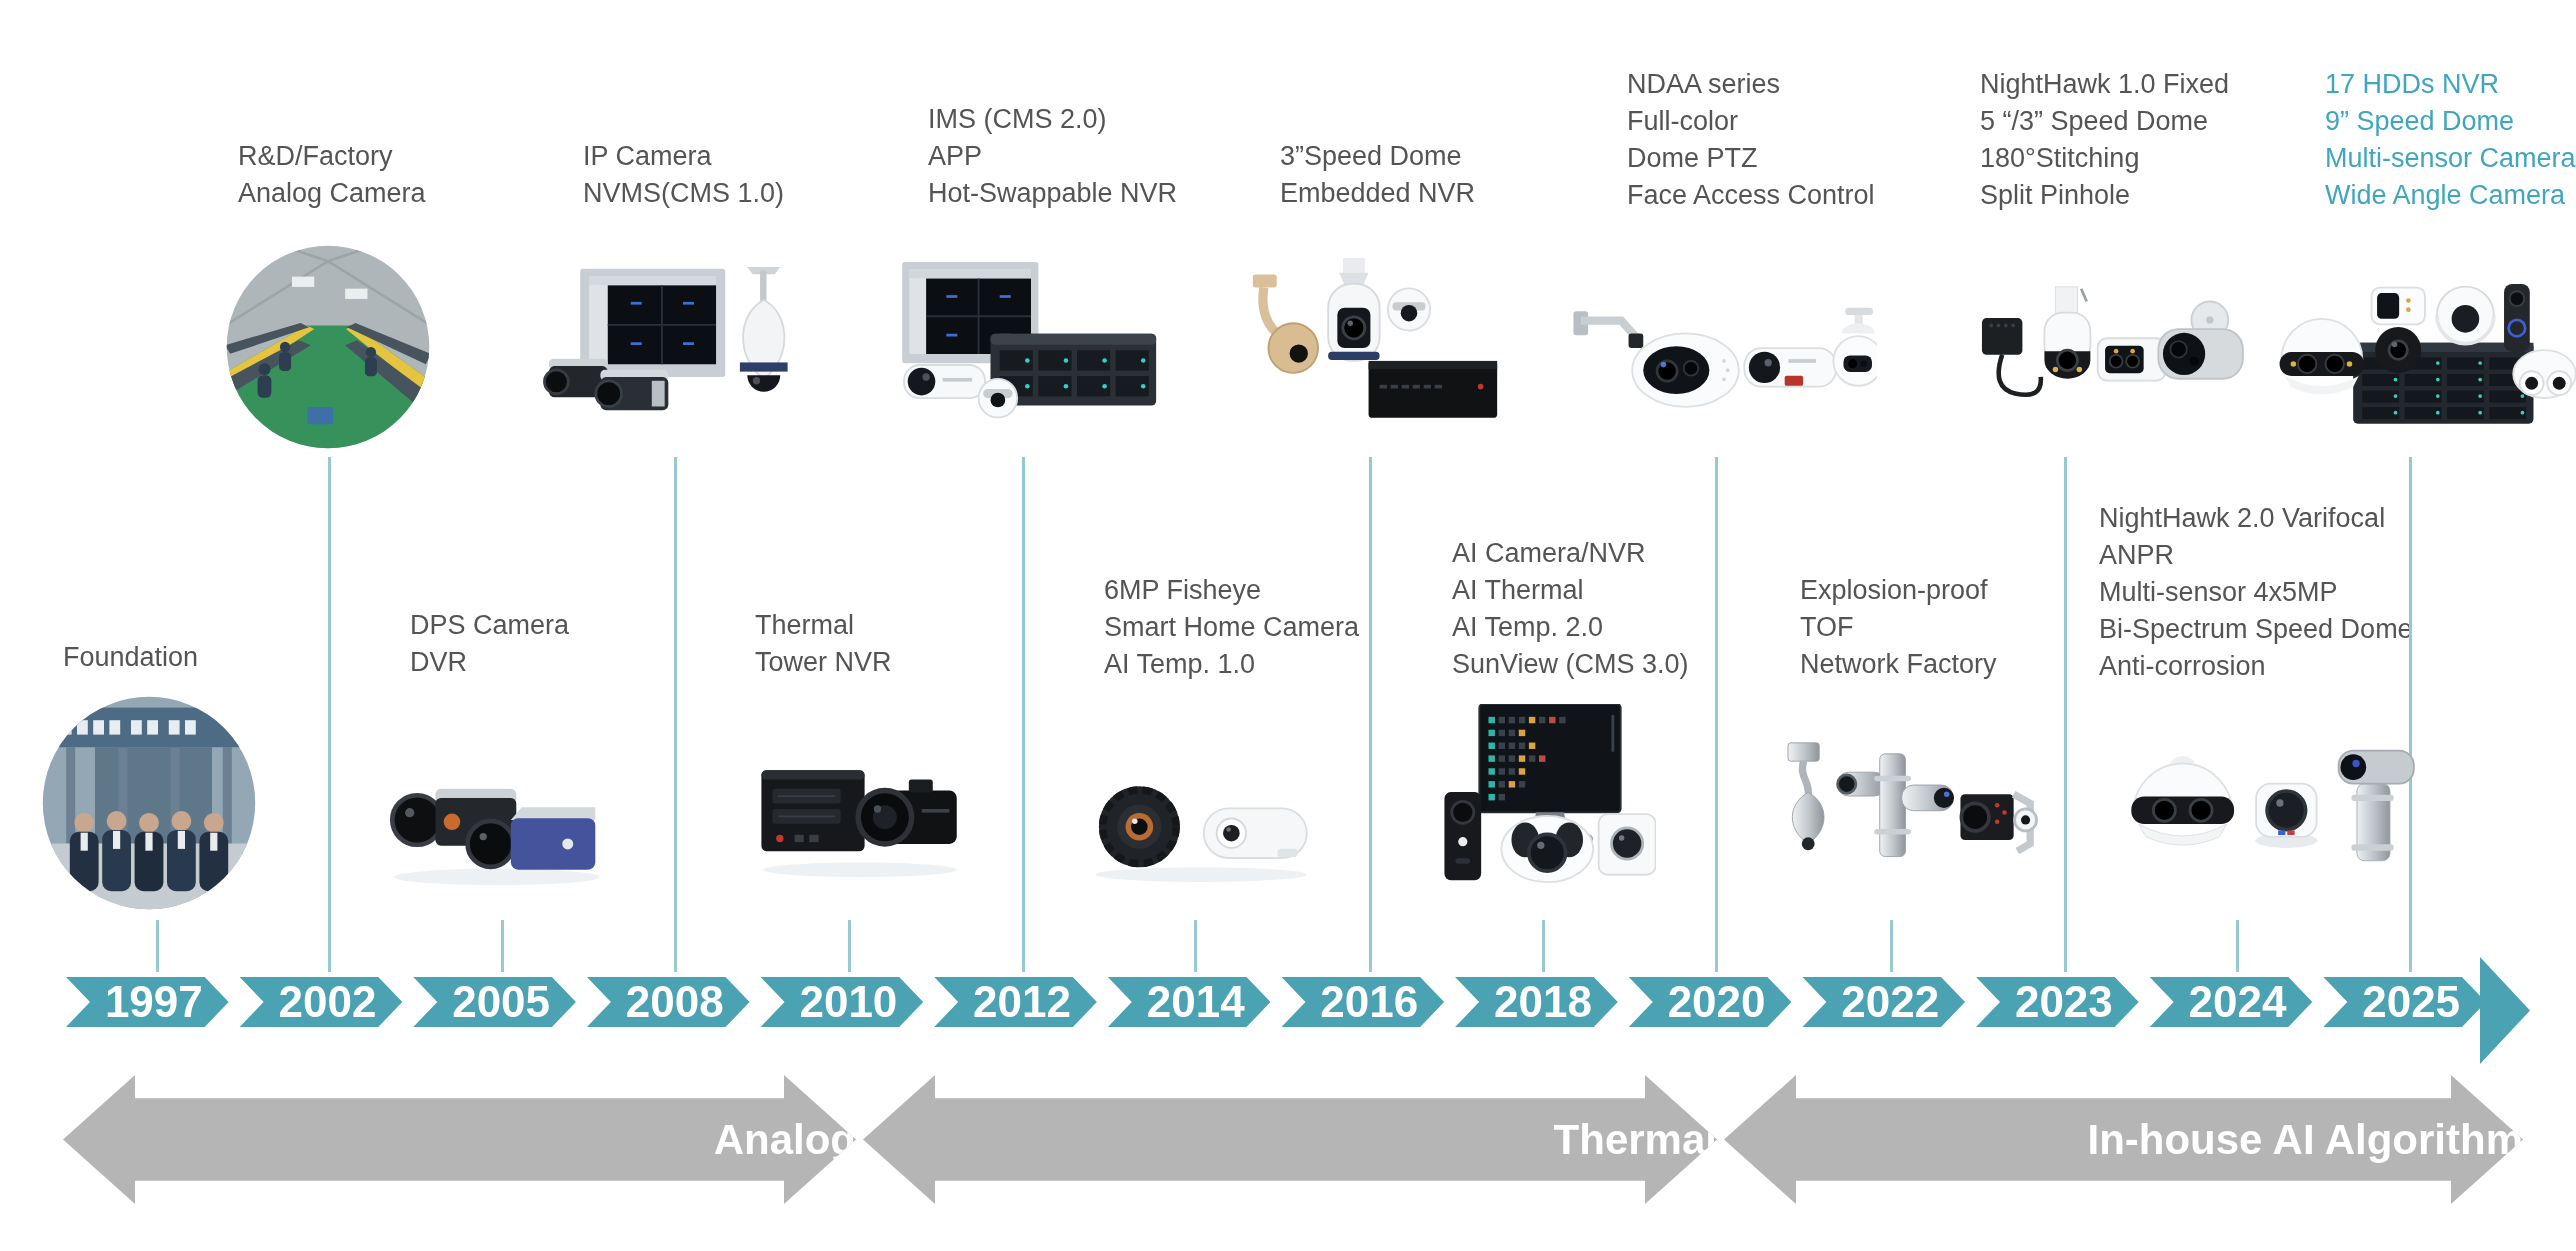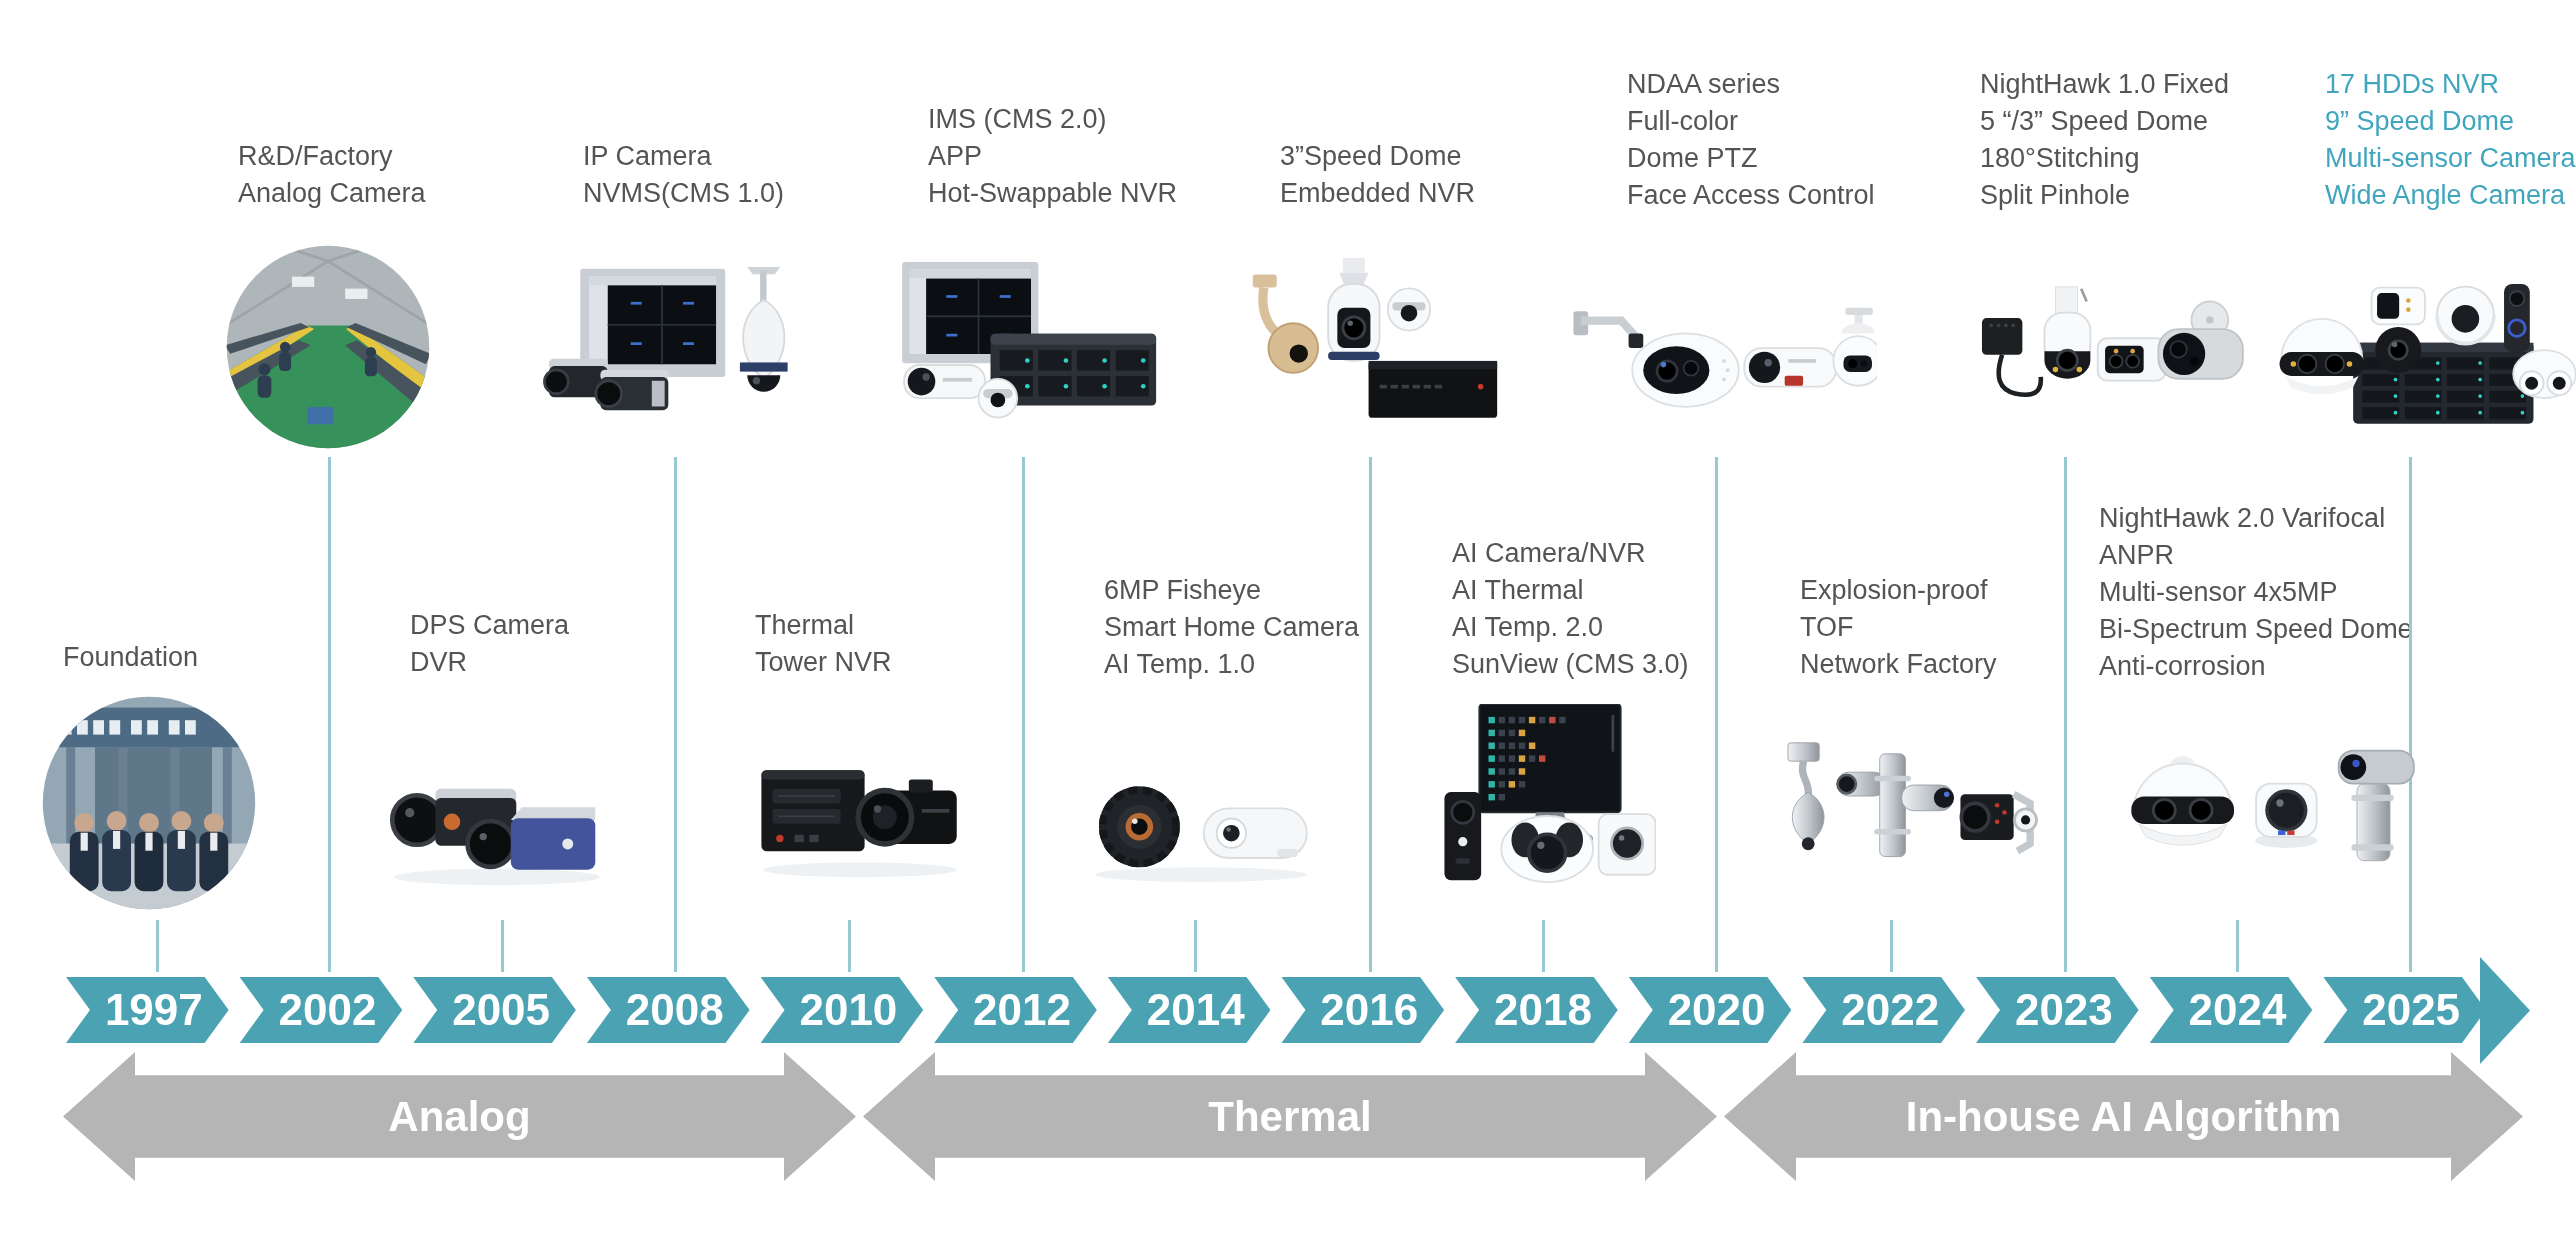--- a/index.html
+++ b/index.html
@@ -5,33 +5,33 @@
   html,body{margin:0;padding:0;}
   body{
     width:2576px;height:1251px;position:relative;overflow:hidden;
     background:#ffffff;font-family:"Liberation Sans", sans-serif;
   }
   .label{position:absolute;font-size:27px;line-height:37px;color:#545454;white-space:nowrap;}
   .label.highlight{color:#41A5BE;}
   .connector{position:absolute;width:2.8px;background:#97C9D0;}
   .connector.u{top:457px;height:515px;}
   .connector.l{top:920px;height:52px;}
-  .band{position:absolute;left:66px;top:977px;width:2420px;height:66px;display:flex;gap:11px;}
+  .band{position:absolute;left:66px;top:977px;width:2420px;height:50px;display:flex;gap:11px;}
   .seg{
     flex:1;background:#4AA2B2;color:#fff;font-weight:bold;font-size:44px;
     display:flex;align-items:center;justify-content:center;padding-left:13px;
     clip-path:polygon(0 0, calc(100% - 24px) 0, 100% 50%, calc(100% - 24px) 100%, 0 100%, 24px 50%);
   }
   .arrowhead{
     position:absolute;left:2480px;top:957px;width:50px;height:107px;background:#4AA2B2;
     clip-path:polygon(0 0, 100% 50%, 0 100%);
   }
   .era{
-    position:absolute;top:1052px;height:129px;background:#B5B5B5;color:#fff;
-    display:flex;align-items:center;justify-content:center;font-weight:bold;font-size:42px;
+    position:absolute;top:1075px;height:129px;background:#B5B5B5;color:#fff;
+    display:flex;align-items:center;justify-content:flex-end;font-weight:bold;font-size:42px;
     clip-path:polygon(0 50%, 72px 0, 72px 18%, calc(100% - 72px) 18%, calc(100% - 72px) 0, 100% 50%, calc(100% - 72px) 100%, calc(100% - 72px) 82%, 72px 82%, 72px 100%);
   }
   .product{position:absolute;}
   .product svg{display:block;width:100%;height:100%;}
 </style>
 </head>
 <body>
 
 <div class="label" style="left:238px;top:138px">
   <div>R&amp;D/Factory</div>

